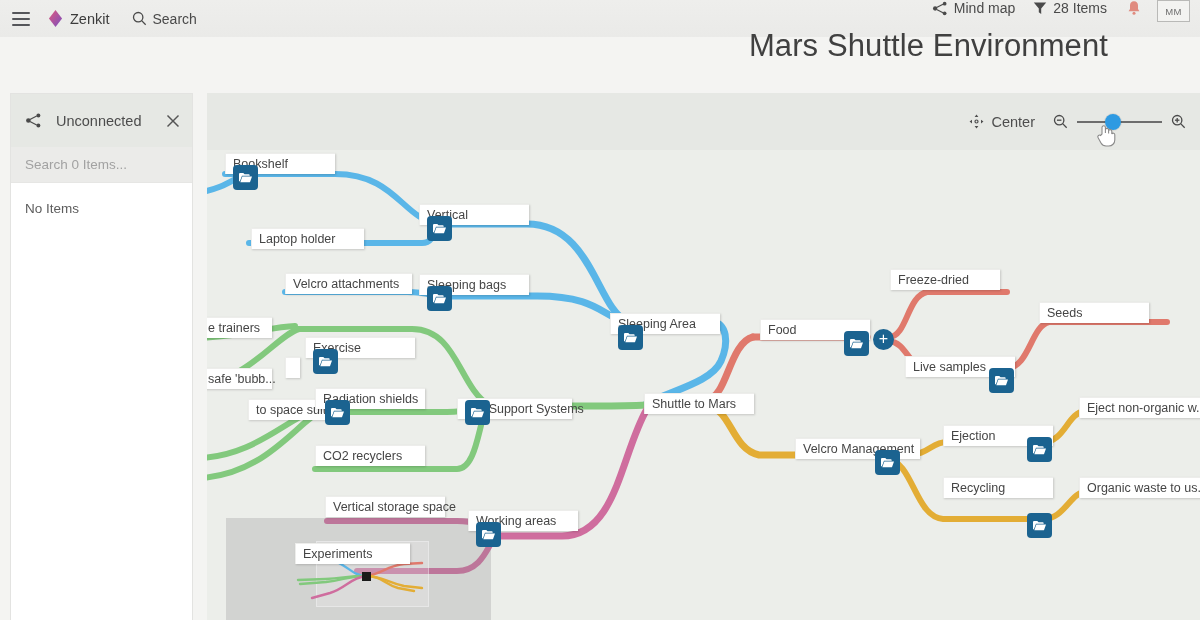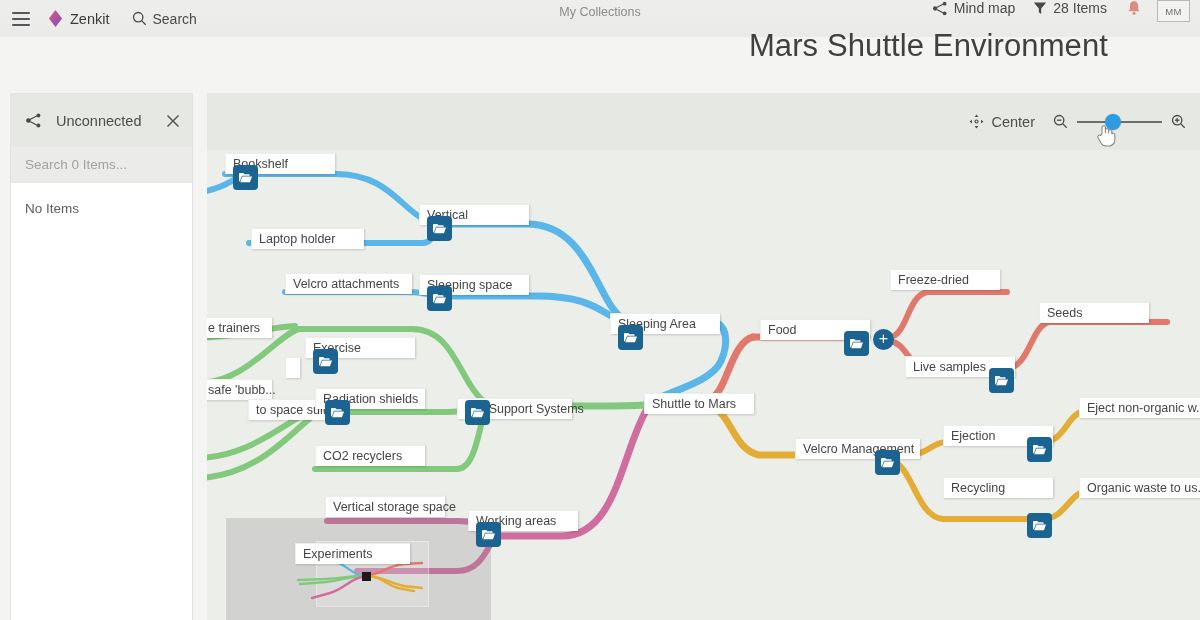--- a/index.html
+++ b/index.html
@@ -166,21 +166,20 @@
     </div>
     <div class="tb-search">
       <svg class="svg-ico" width="15" height="15" viewBox="0 0 16 16">
         <circle cx="6.6" cy="6.6" r="5" fill="none" stroke="#4a4a4a" stroke-width="1.4"></circle>
         <line x1="10.3" y1="10.3" x2="14.6" y2="14.6" stroke="#4a4a4a" stroke-width="1.4"></line>
       </svg>
       <span class="tb-search-label">Search</span>
     </div>
   </div>
 
-  <div class="tb-center">My Collections</div>
 
   <div class="tb-right">
     <div class="tb-btn">
       <svg class="svg-ico" width="16" height="15" viewBox="0 0 18 16">
         <circle cx="3.5" cy="8" r="2.4" fill="#4a4a4a"></circle>
         <circle cx="14.2" cy="2.6" r="2.1" fill="#4a4a4a"></circle>
         <circle cx="14.2" cy="13.4" r="2.1" fill="#4a4a4a"></circle>
         <line x1="5.2" y1="7" x2="12.4" y2="3.2" stroke="#4a4a4a" stroke-width="1.3"></line>
         <line x1="5.2" y1="9" x2="12.4" y2="12.8" stroke="#4a4a4a" stroke-width="1.3"></line>
       </svg>
@@ -311,21 +310,21 @@
 
   <div class="node" style="left:78px; top:264px;">
     <span></span>
   </div>
 
   <div class="node" style="left:78px; top:180px; width:127px;">
     <span>Velcro attachments</span>
   </div>
 
   <div class="node" style="left:212px; top:181px; width:110px;">
-    <span>Sleeping space</span>
+    <span>Sleeping bags</span>
   </div>
   <div class="folder" style="left:220px; top:193px;">
     <svg width="15" height="13" viewBox="0 0 16 14">
       <path d="M1 3.2 a1.1 1.1 0 0 1 1.1-1.1 H5.6 L7 3.5 H11.4 a1.1 1.1 0 0 1 1.1 1.1 V5 H4.2 L2 11 H1 Z" fill="#fff"></path>
       <path d="M4.6 5.8 H15 L13 11.6 a0.9 0.9 0 0 1 -0.85 0.6 H2.4 Z" fill="#fff"></path>
     </svg>
   </div>
 
   <div class="node" style="left:403px; top:220px; width:110px;">
     <span>Sleeping Area</span>
@@ -333,21 +332,21 @@
   <div class="folder" style="left:411px; top:232px;">
     <svg width="15" height="13" viewBox="0 0 16 14">
       <path d="M1 3.2 a1.1 1.1 0 0 1 1.1-1.1 H5.6 L7 3.5 H11.4 a1.1 1.1 0 0 1 1.1 1.1 V5 H4.2 L2 11 H1 Z" fill="#fff"></path>
       <path d="M4.6 5.8 H15 L13 11.6 a0.9 0.9 0 0 1 -0.85 0.6 H2.4 Z" fill="#fff"></path>
     </svg>
   </div>
 
   <div class="node" style="left:-7px; top:224px; width:72px;">
     <span>e trainers</span>
   </div>
-  <div class="node" style="left:-7px; top:286px; width:72px;text-align:center;">
+  <div class="node" style="left:-7px; top:275px; width:72px;text-align:center;">
     <span>safe 'bubb...</span>
   </div>
   <div class="node" style="left:-7px; top:306px; width:78px;margin-left:48px;">
     <span>to space suits</span>
   </div>
 
   <div class="node" style="left:98px; top:244px; width:110px;">
     <span>Exercise</span>
   </div>
   <div class="folder" style="left:106px; top:256px;">

